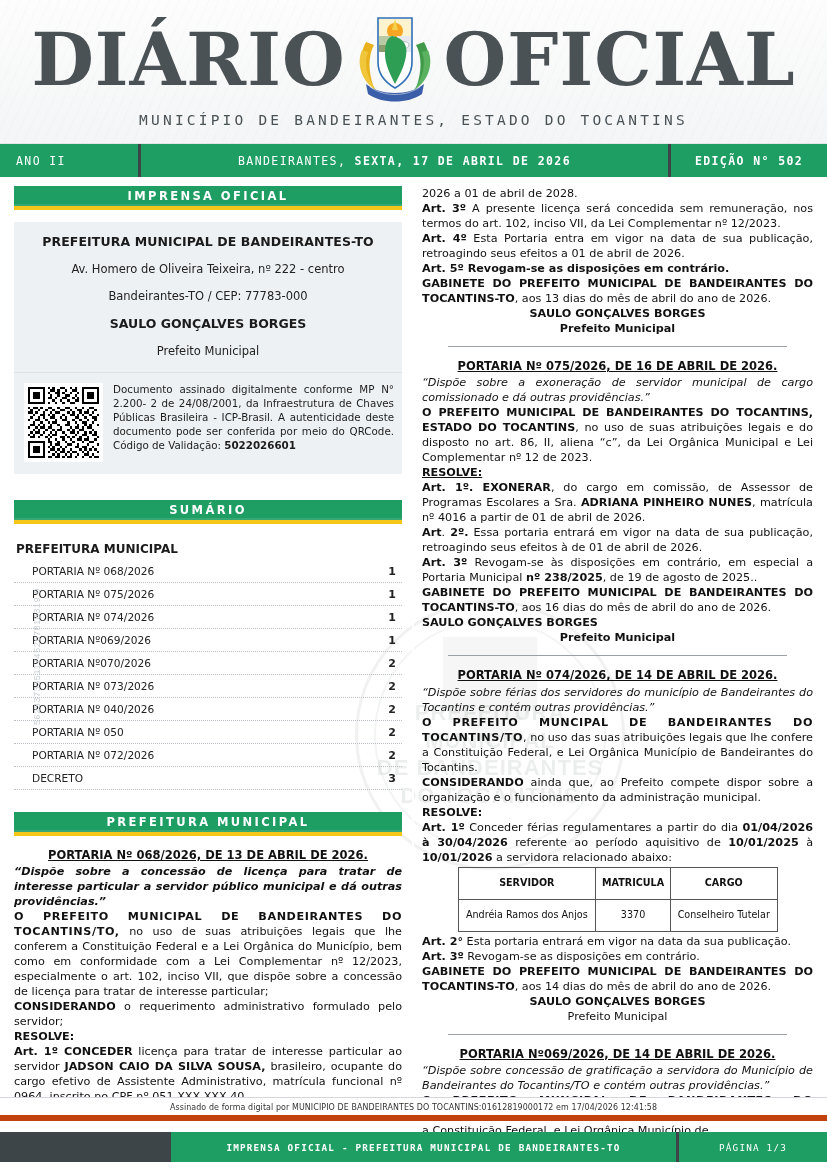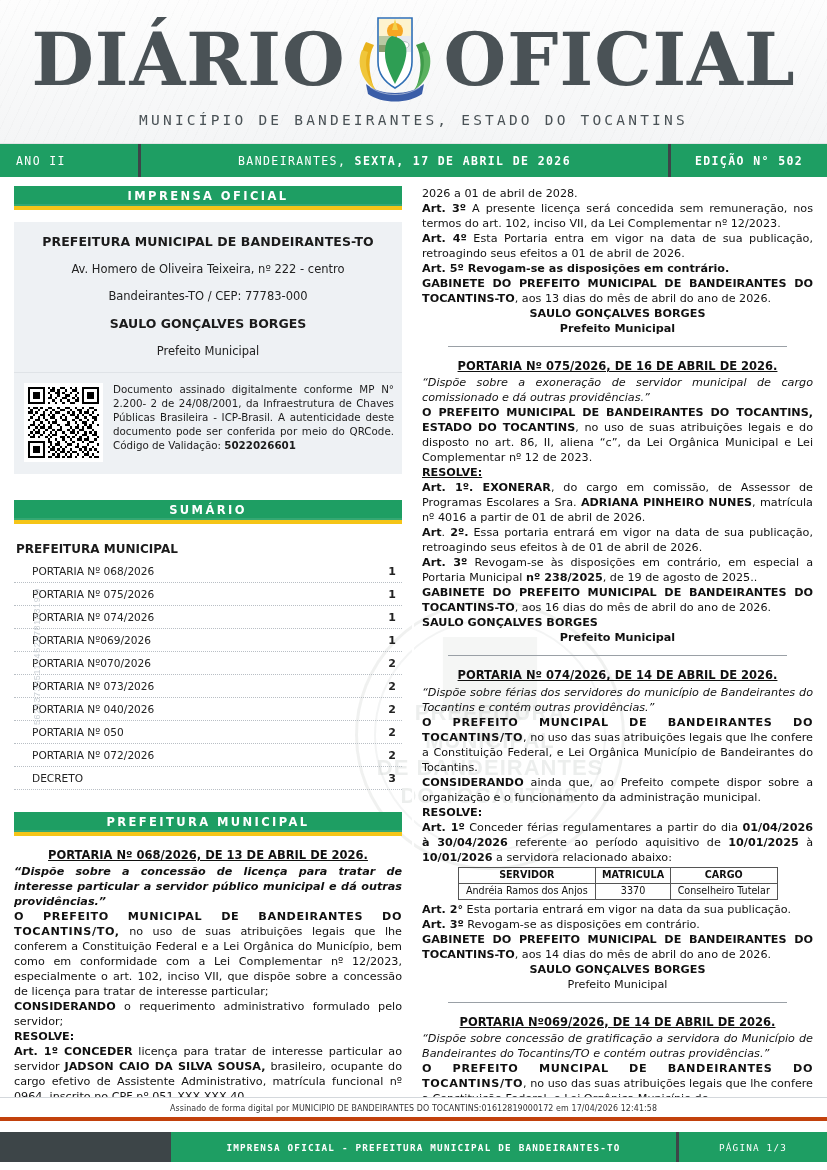--- a/index.html
+++ b/index.html
@@ -244,33 +244,33 @@
 
   
   table.tbl {
     border-collapse: collapse;
     margin: 2px auto 2px auto;
     font-size: 9.6px;
     width: 320px;
   }
   table.tbl th, table.tbl td {
     border: 1px solid #555;
-    padding: 1px 4px;
+    padding: 9px 4px;
     text-align: center;
     color: #111;
   }
   table.tbl th { font-weight: bold; font-size: 9.6px; }
 
   
   .sig-bar {
     position: absolute;
     left: 0; right: 0; bottom: 49px;
     height: 24px;
     border-top: 1px solid #d4d8dc;
-    border-bottom: 4px solid #c2410c;
+    border-bottom: 6px solid #c2410c;
     display: flex; align-items: center; justify-content: center;
     background: #ffffff;
     z-index: 4;
   }
   .sig-bar span {
     font-family: "DejaVu Sans Condensed", "Liberation Sans", sans-serif;
     font-size: 8.8px;
     color: #333;
     letter-spacing: 0.1px;
   }

